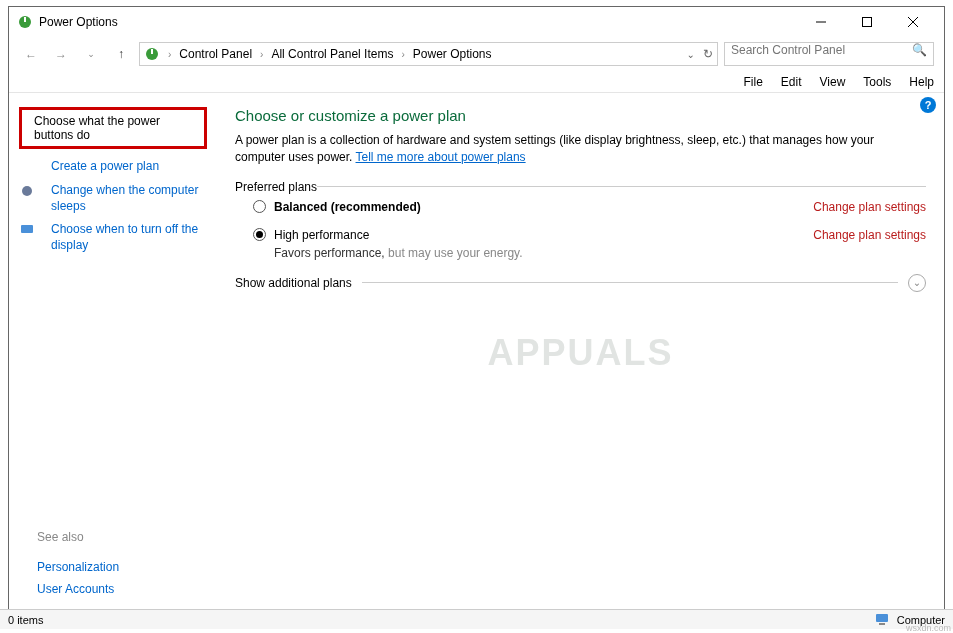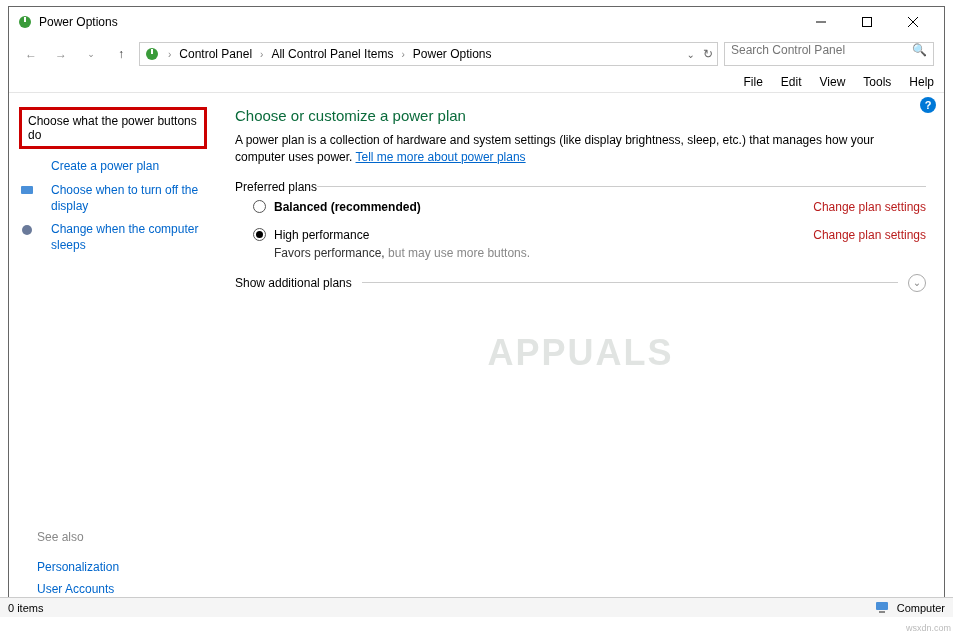--- a/index.html
+++ b/index.html
@@ -24,21 +24,21 @@
     .menubar { height:22px; display:flex; align-items:center; padding:0 10px; gap:18px; border-bottom:1px solid #e5e5e5; font-size:12px;justify-content:flex-end; }
     .menubar span { cursor:default; }
     .content { flex:1; display:flex; position:relative; overflow:hidden; }
     .help-icon { position:absolute; right:8px; top:4px; width:16px; height:16px; border-radius:50%; background:#0078d7; color:#fff; font-size:11px; font-weight:bold; display:flex; align-items:center; justify-content:center; }
     .sidebar { width:208px; padding:12px 10px; font-size:12px; display:flex; flex-direction:column;}
     .sidebar a { color:#0066cc; text-decoration:none; }
     .sidebar .home { color:#0066cc; margin-bottom:10px; display:block; padding-left:18px;}
     .side-item { display:flex; align-items:flex-start; gap:16px; padding:4px 0; }
     .side-item .bullet { width:16px; height:16px; flex-shrink:0; }
     .side-item a { line-height:1.3; }
-    .highlighted { border:3px solid #cc0000; padding:4px 6px; margin:2px 0 6px 0; }
+    .highlighted { border:3px solid #cc0000; padding:4px 12px; margin:2px 0 6px 0; }
     .highlighted a { color:#000 !important; }
     .see-also { margin-top:auto; padding-top:20px; }
     .see-also .hdr { color:#888; margin-bottom:12px; padding-left:18px;}
     .see-also a { display:block; padding:4px 0 4px 18px; }
     .main { flex:1; padding:14px 18px; position:relative; }
     .main h1 { color:#0a6b3b; font-size:15px; font-weight:normal; margin-bottom:8px; }
     .desc { font-size:12px; line-height:1.4; margin-bottom:14px; }
     .desc a { color:#0066cc; text-decoration:underline; }
     .section-label { font-size:12px; margin-bottom:6px; display:flex; align-items:center; }
     .section-label .line { flex:1; height:1px; background:#ccc; }
@@ -47,21 +47,21 @@
     .plan-row .radio { width:13px; height:13px; border:1px solid #555; border-radius:50%; margin-right:8px; display:flex; align-items:center; justify-content:center; }
     .plan-row .radio.selected::after { content:""; width:7px; height:7px; background:#000; border-radius:50%; }
     .plan-row .name { font-size:12px; }
     .plan-row .name.bold { font-weight:bold; }
     .plan-row .link { margin-left:auto; color:#b91c1c; font-size:12px; cursor:pointer; }
     .plan-desc { font-size:12px; margin:4px 0 0 21px; color:#333; }
     .plan-desc .dim { color:#888; }
     .show-more { display:flex; align-items:center; margin-top:8px; font-size:12px; }
     .show-more .line { flex:1; height:1px; background:#ccc; margin:0 10px; }
     .show-more .chev { width:18px; height:18px; border:1px solid #aaa; border-radius:50%; display:flex; align-items:center; justify-content:center; color:#888; font-size:10px;}
-    .statusbar { position:absolute; bottom:16px; left:0; right:0; height:20px; border-top:1px solid #ccc; display:flex; align-items:center; padding:0 8px; font-size:11px; background:#f5f5f5;}
+    .statusbar { position:absolute; bottom:4px; left:0; right:0; height:20px; border-top:1px solid #ccc; display:flex; align-items:center; padding:0 8px; font-size:11px; background:#f5f5f5;}
     .statusbar .right { margin-left:auto; display:flex; align-items:center; gap:8px; }
     .watermark { position:absolute; top:50%; left:50%; transform:translate(-50%,-50%); font-size:36px; font-weight:bold; color:rgba(120,130,125,0.22); letter-spacing:2px; pointer-events:none; font-family:Arial,sans-serif;}
     .attrib { position:absolute; right:2px; bottom:0; font-size:9px; color:#bbb; }
     .power-icon-svg { display:inline-block; }
   </style>
 </head>
 <body>
 
 <div class="window">
   <div class="titlebar">
@@ -137,29 +137,29 @@
       <div class="highlighted">
         <a>Choose what the power buttons do</a>
       </div>
 
       <div class="side-item">
         <span class="bullet"></span>
         <a>Create a power plan</a>
       </div>
       <div class="side-item">
         <span class="bullet"><svg width="16" height="16">
+              <circle cx="8" cy="8" r="5" fill="#6a7a9a"></circle>
+            </svg></span>
+        <a>Change when the computer sleeps</a>
+      </div>
+      <div class="side-item">
+        <span class="bullet"><svg width="16" height="16">
               <rect x="2" y="3" width="12" height="8" fill="#4a90d9" rx="1"></rect>
             </svg></span>
         <a>Choose when to turn off the display</a>
-      </div>
-      <div class="side-item">
-        <span class="bullet"><svg width="16" height="16">
-              <circle cx="8" cy="8" r="5" fill="#6a7a9a"></circle>
-            </svg></span>
-        <a>Change when the computer sleeps</a>
       </div>
 
       <div class="see-also">
         <div class="hdr">See also</div>
         <a>Personalization</a>
         <a>User Accounts</a>
       </div>
     </div>
 
     <div class="main">
@@ -181,21 +181,21 @@
         </div>
       </div>
 
       <div class="plan">
         <div class="plan-row">
           <span class="radio selected"></span>
           <span class="name">High performance</span>
           <span class="link">Change plan settings</span>
         </div>
         <div class="plan-desc">
-          <span>Favors performance, </span><span class="dim">but may use more buttons.</span>
+          <span>Favors performance, </span><span class="dim">but may use your energy.</span>
         </div>
       </div>
 
       <div class="show-more">
         <span>Show additional plans</span>
         <div class="line"></div>
         <div class="chev">⌄</div>
       </div>
 
       <div class="watermark">APPUALS</div>

